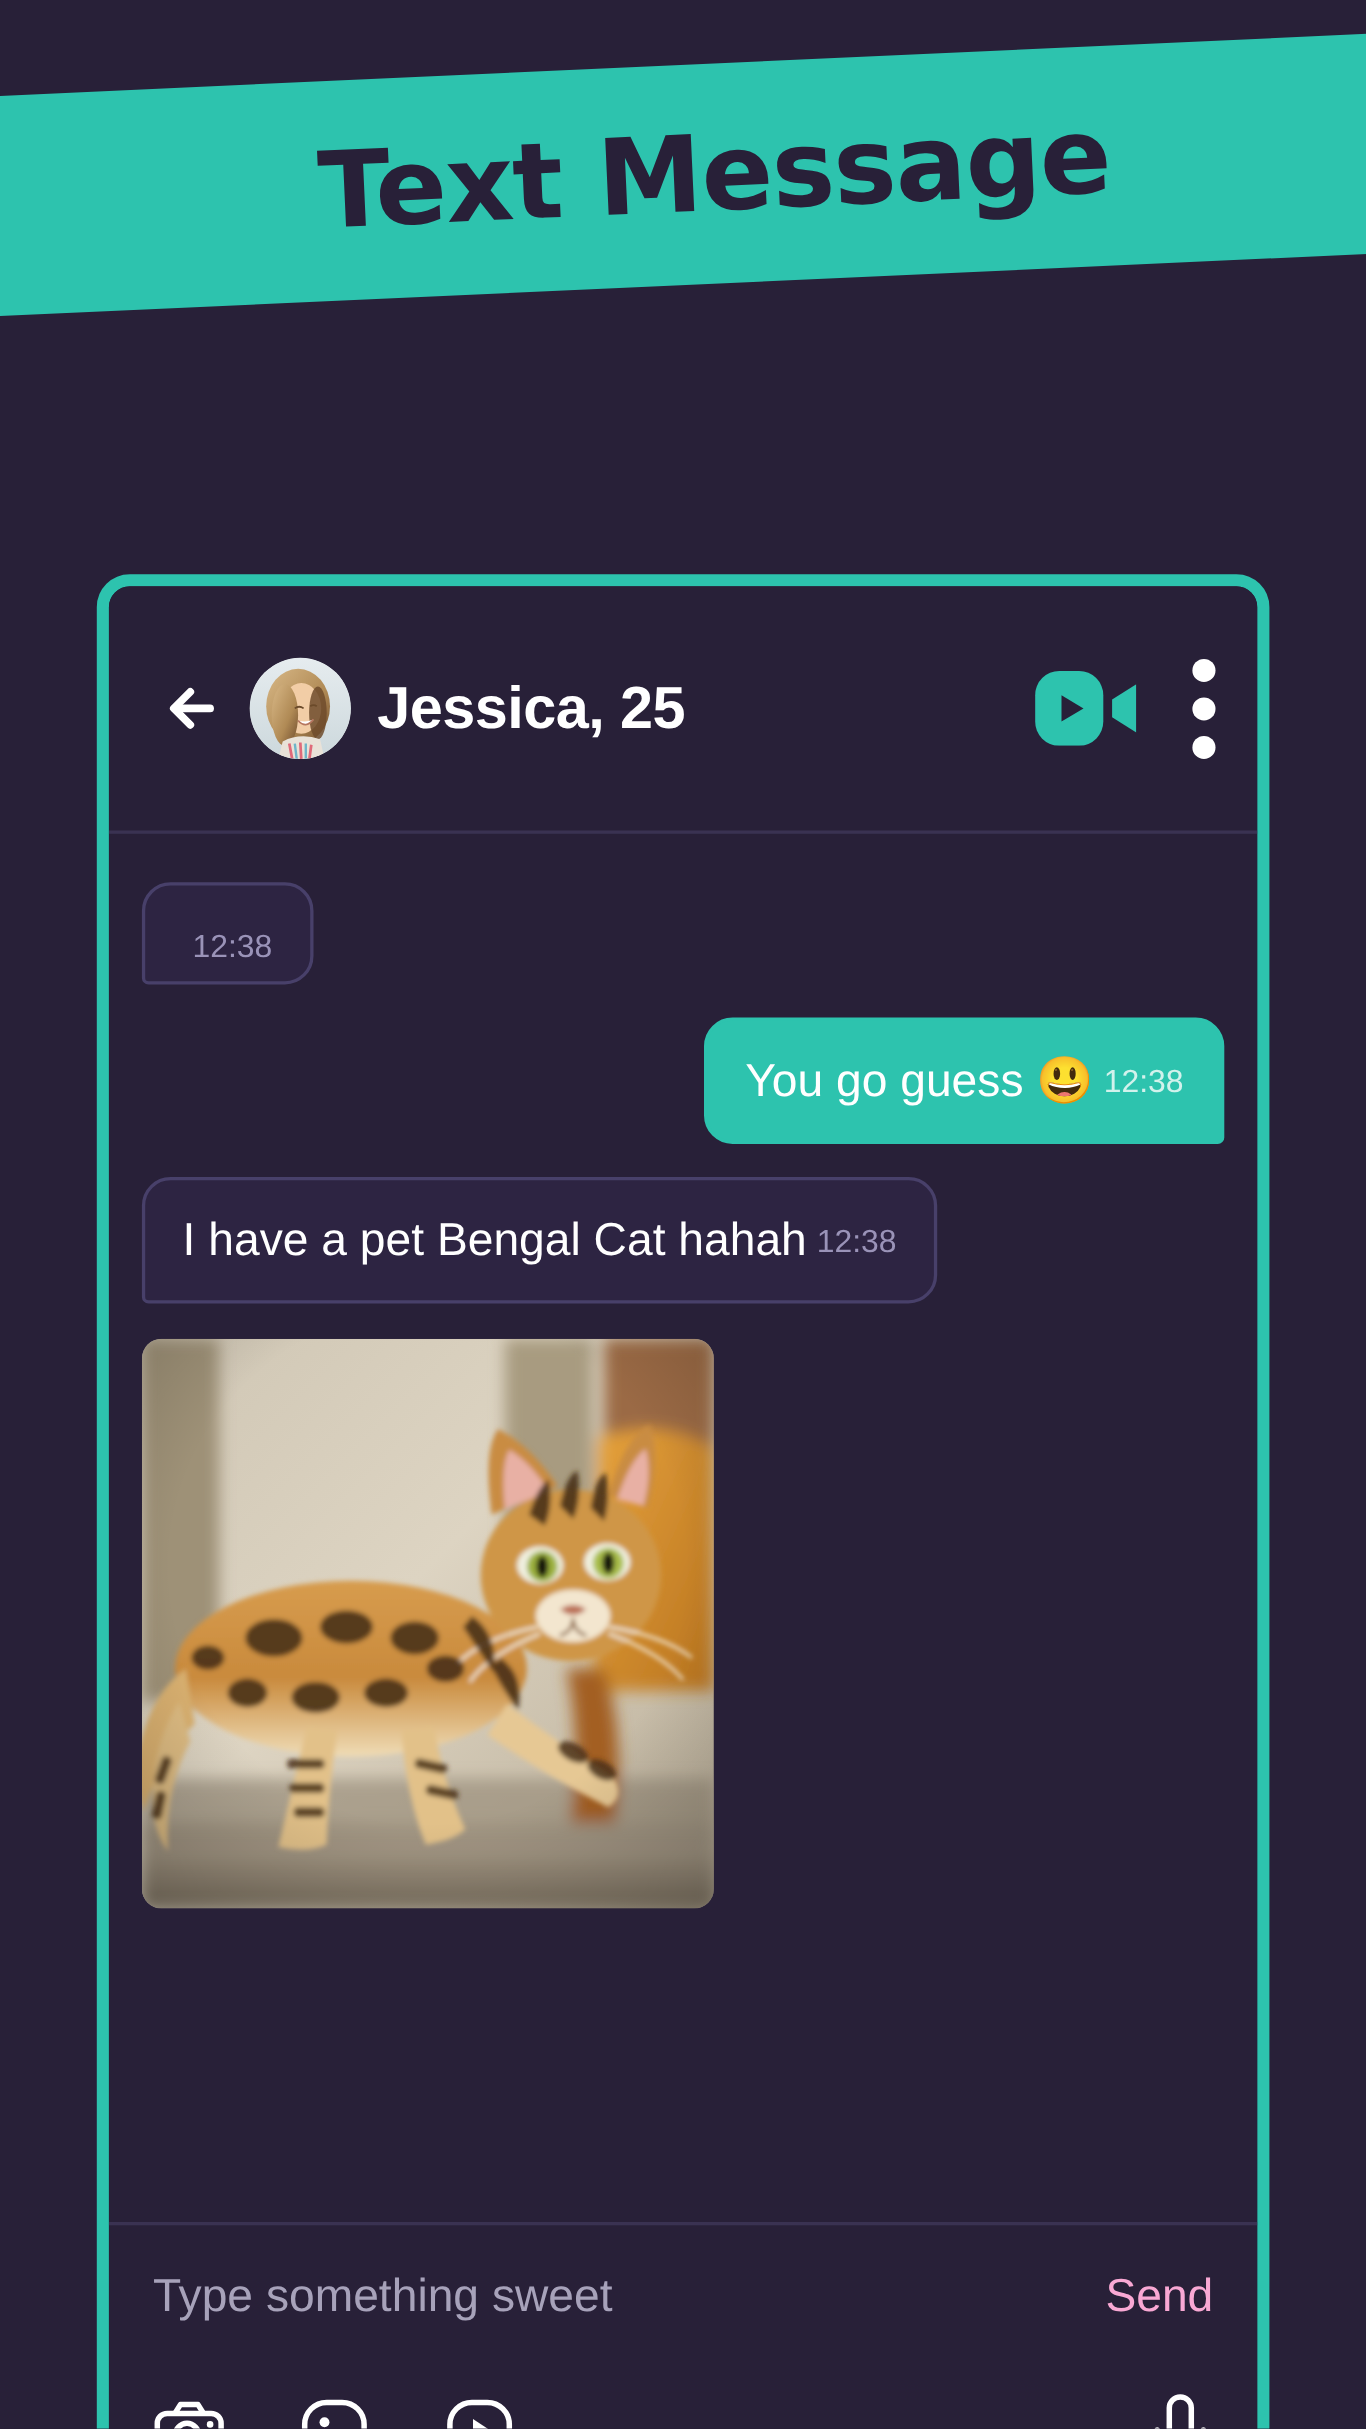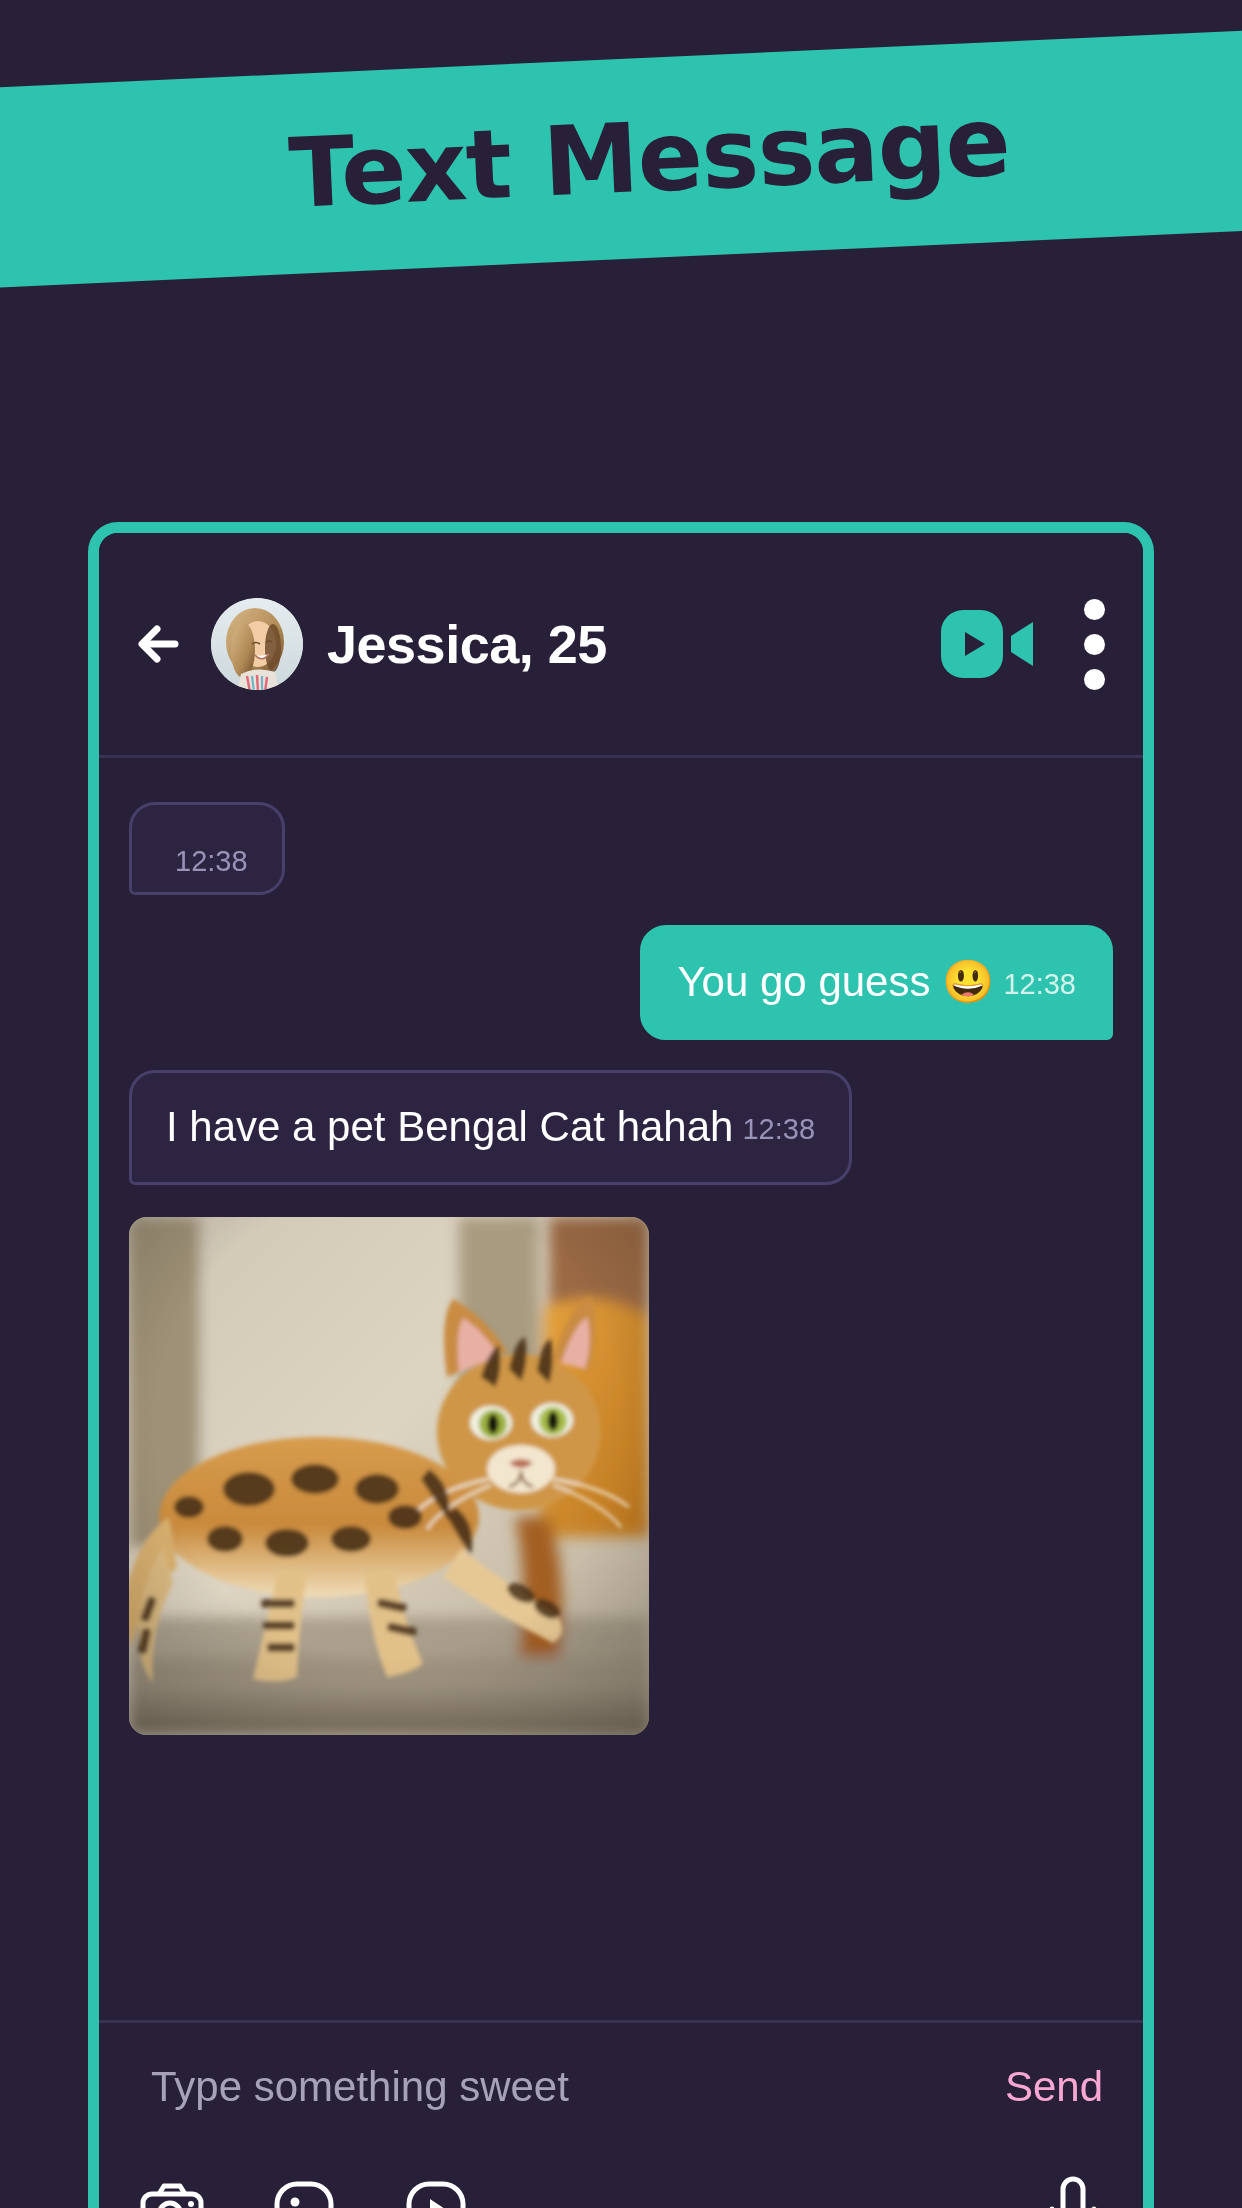--- a/index.html
+++ b/index.html
@@ -63,21 +63,21 @@
     display: flex;
     flex-direction: column;
   }
 
   
   #chat-header {
     height: 225px;
     flex: 0 0 225px;
     display: flex;
     align-items: center;
-    padding: 0 38px 0 32px;
+    padding: 0 38px 0 48px;
     border-bottom: 3px solid #3A3252;
   }
   #back-arrow-icon {
     width: 62px;
     height: 62px;
     flex: 0 0 62px;
     cursor: pointer;
   }
   #avatar {
     width: 92px;
@@ -192,21 +192,20 @@
     align-items: center;
   }
   #message-input {
     flex: 1 1 auto;
     font-size: 42px;
     color: #d946ef;
     background: transparent;
     border: none;
     outline: none;
     font-family: "Liberation Sans", sans-serif;
-    margin-left: 12px;
   }
   #message-input::placeholder { color: #A7A2BA; opacity: 1; }
   #send-button {
     font-size: 42px;
     color: #f9a8d4;
     background: transparent;
     border: none;
     cursor: pointer;
     font-family: "Liberation Sans", sans-serif;
     padding-left: 30px;

